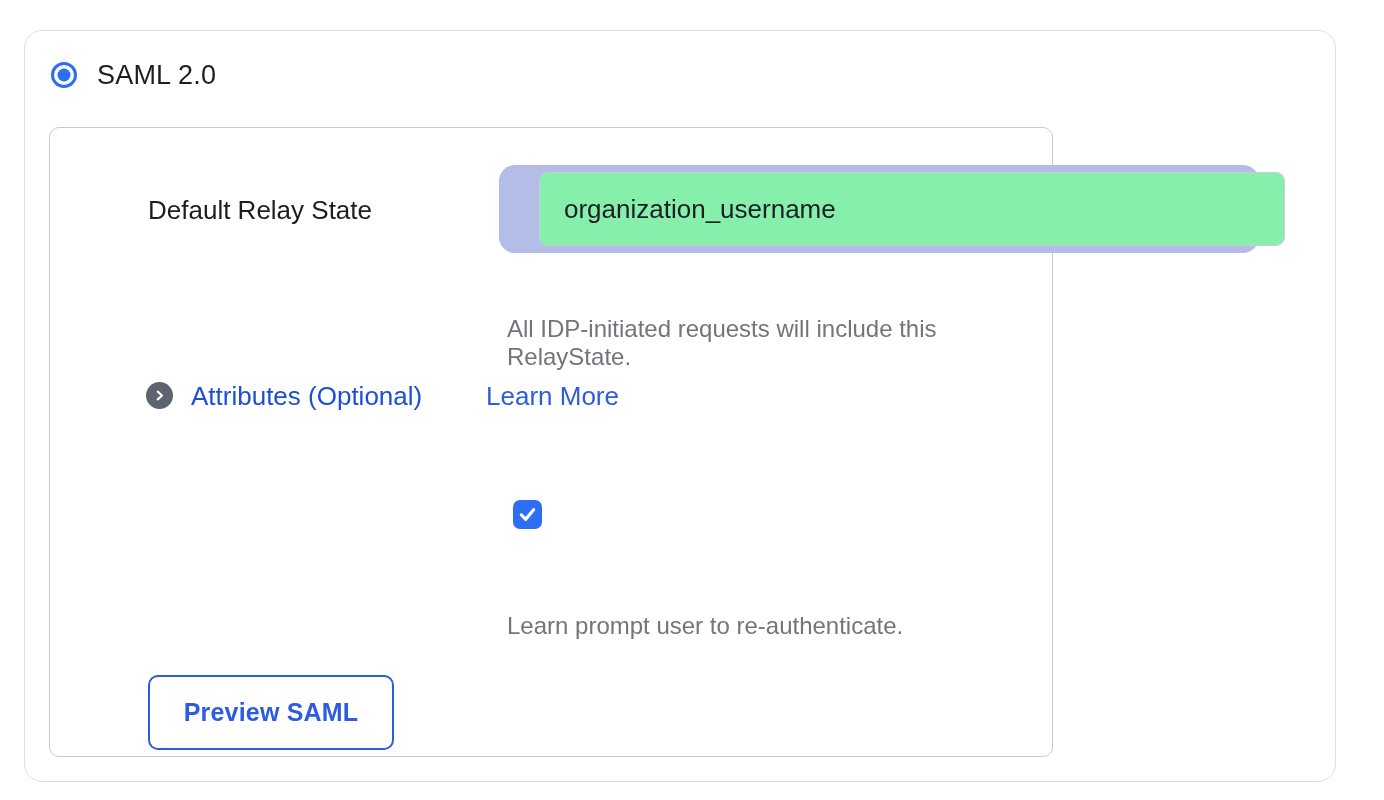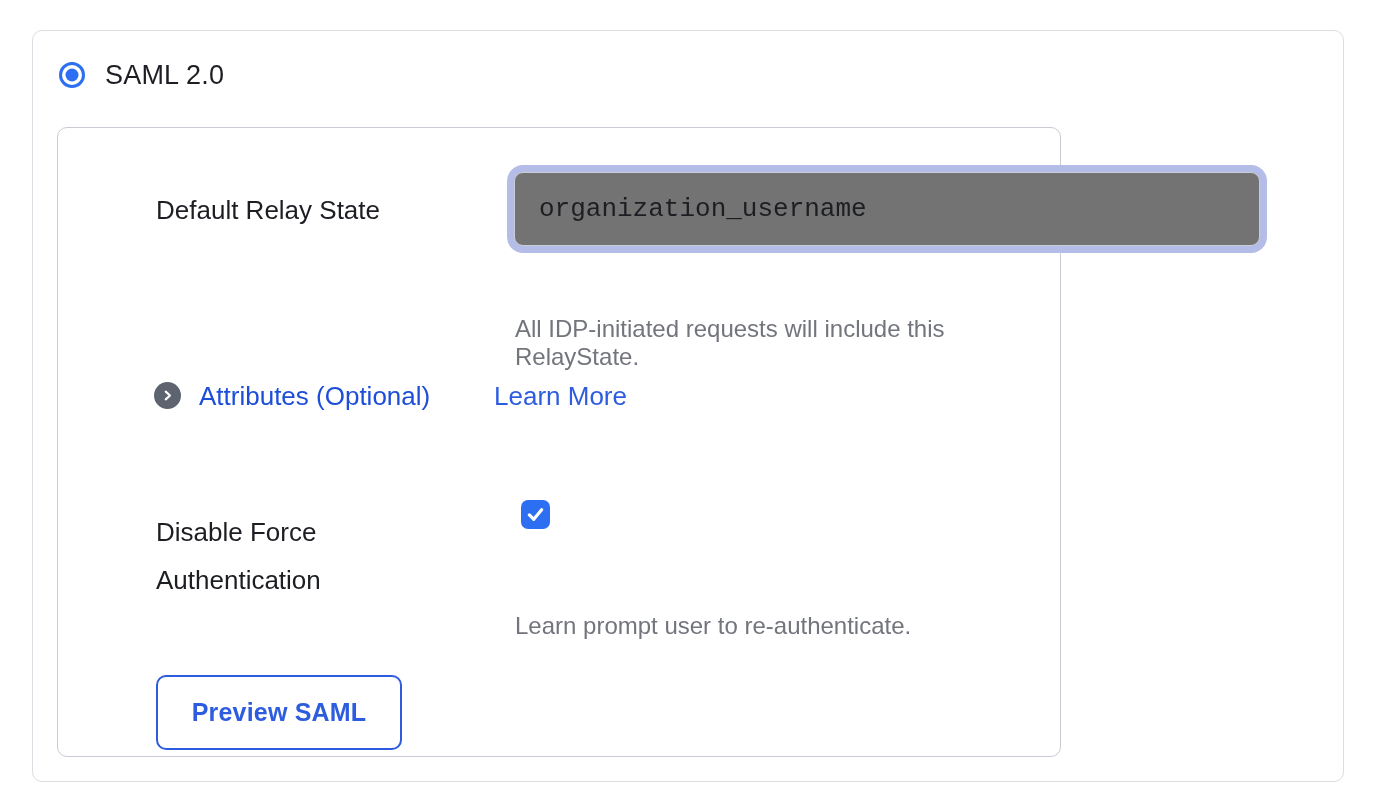--- a/index.html
+++ b/index.html
@@ -5,24 +5,24 @@
   * { margin: 0; padding: 0; box-sizing: border-box; }
   html, body {
     width: 1384px; height: 800px;
     background: #ffffff;
     font-family: "Liberation Sans", sans-serif;
     color: #1d1e23;
     overflow: hidden;
   }
   .outer-card {
     position: absolute;
-    left: 32px; top: 30px;
+    left: 24px; top: 30px;
     width: 1312px; height: 752px;
     border: 1.5px solid #dcdde2;
-    border-radius: 10px;
+    border-radius: 18px;
     background: #ffffff;
   }
   
   .radio-outer {
     position: absolute;
     left: 26px; top: 31px;
     width: 26px; height: 26px;
     border: 3.5px solid #2c6ff2;
     border-radius: 50%;
     background: #ffffff;
@@ -66,26 +66,27 @@
     left: 449px; top: 37px;
     width: 760px; height: 88px;
     border-radius: 16px;
     background: #b4bce8;
     padding: 7px;
   }
   .text-input {
     width: 100%; height: 100%;
     border: 1.5px solid #cbcdd5;
     border-radius: 9px;
-    background: #737373;
-    font-family: Liberation Mono, monospace;
+    background: #86efac;
+    font-family: Liberation Sans, sans-serif;
     font-size: 26px;
     color: #1d1e23;
     padding: 0 24px;
     outline: none;
+    margin-left: 33px;
   }
   .help-text {
     position: absolute;
     font-size: 24px;
     line-height: 28px;
     color: #73757d;
     margin-top: 48px;
   }
   .relay-help { left: 457px; top: 139px; }
   
@@ -174,21 +175,20 @@
     <div class="help-text relay-help">All IDP-initiated requests will include this RelayState.</div>
 
     <div class="expander-icon">
       <svg viewBox="0 0 24 24" fill="none">
         <polyline points="9.5,6.5 15.5,12 9.5,17.5" stroke="#ffffff" stroke-width="3" stroke-linecap="round" stroke-linejoin="round"></polyline>
       </svg>
     </div>
     <div class="attributes-label">Attributes (Optional)</div>
     <a class="learn-more-link">Learn More</a>
 
-    <div class="field-label force-auth-label">Disable Force Authentication</div>
 
     <div class="checkbox">
       <svg viewBox="0 0 24 24" fill="none">
         <polyline points="5,12.5 10,17.5 19,6.5" stroke="#ffffff" stroke-width="3.6" stroke-linecap="round" stroke-linejoin="round"></polyline>
       </svg>
     </div>
     <div class="help-text force-auth-help">Learn prompt user to re-authenticate.</div>
 
     <button class="preview-button">Preview SAML</button>
 

